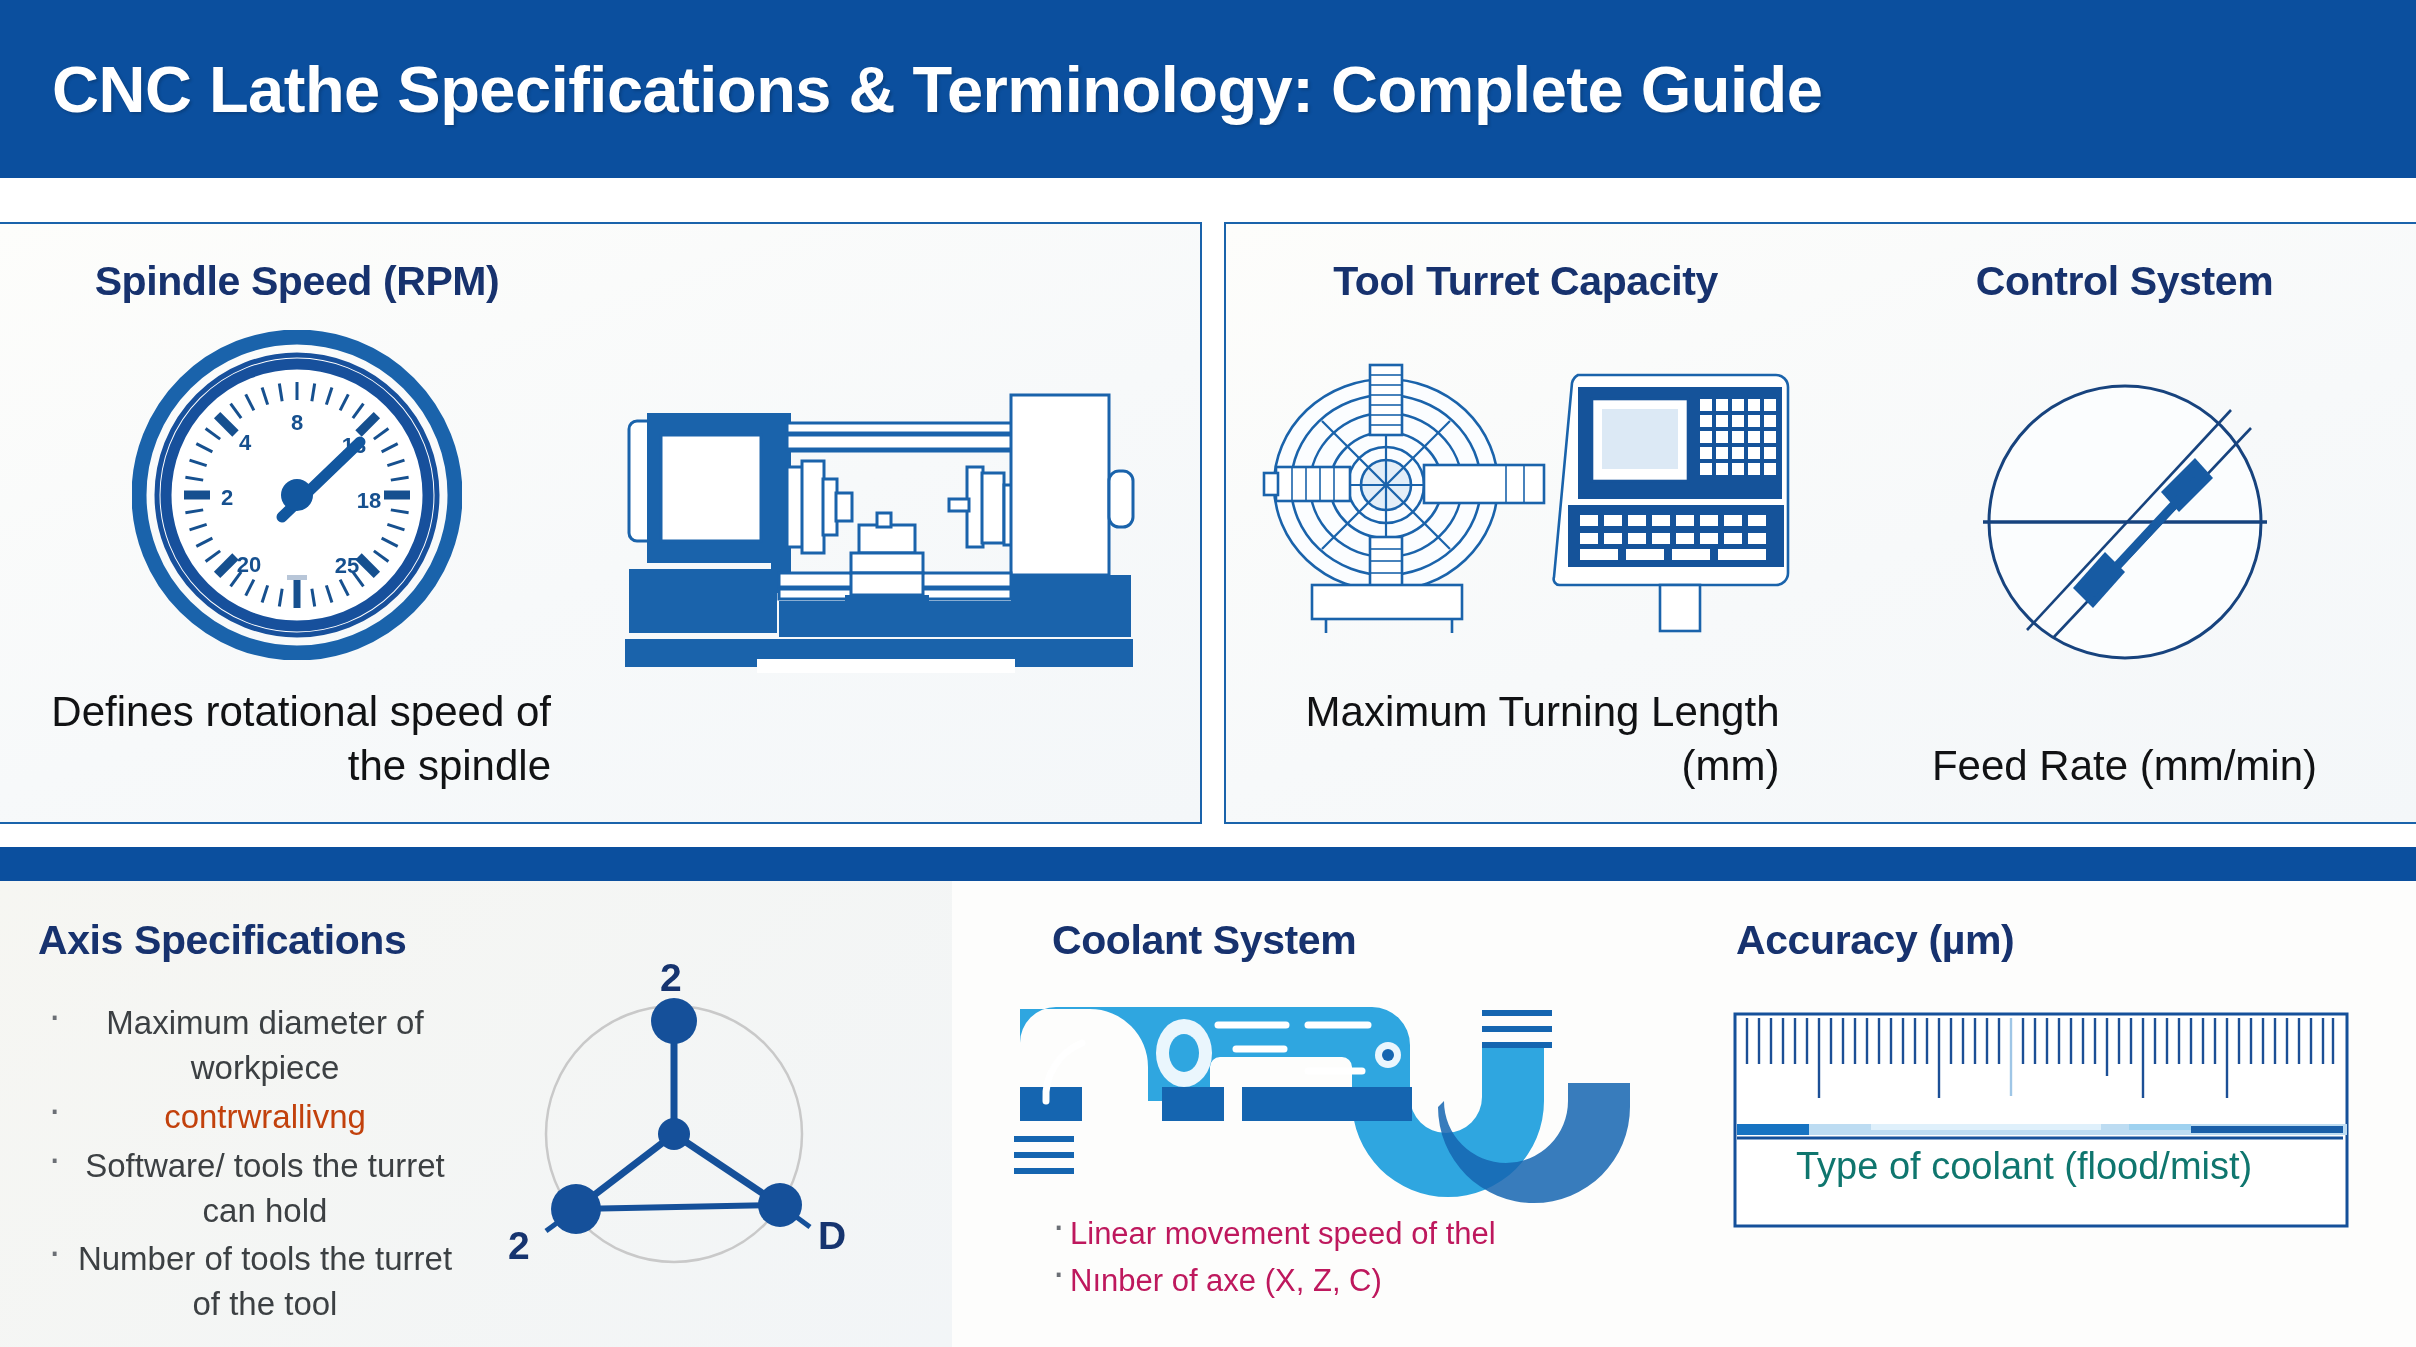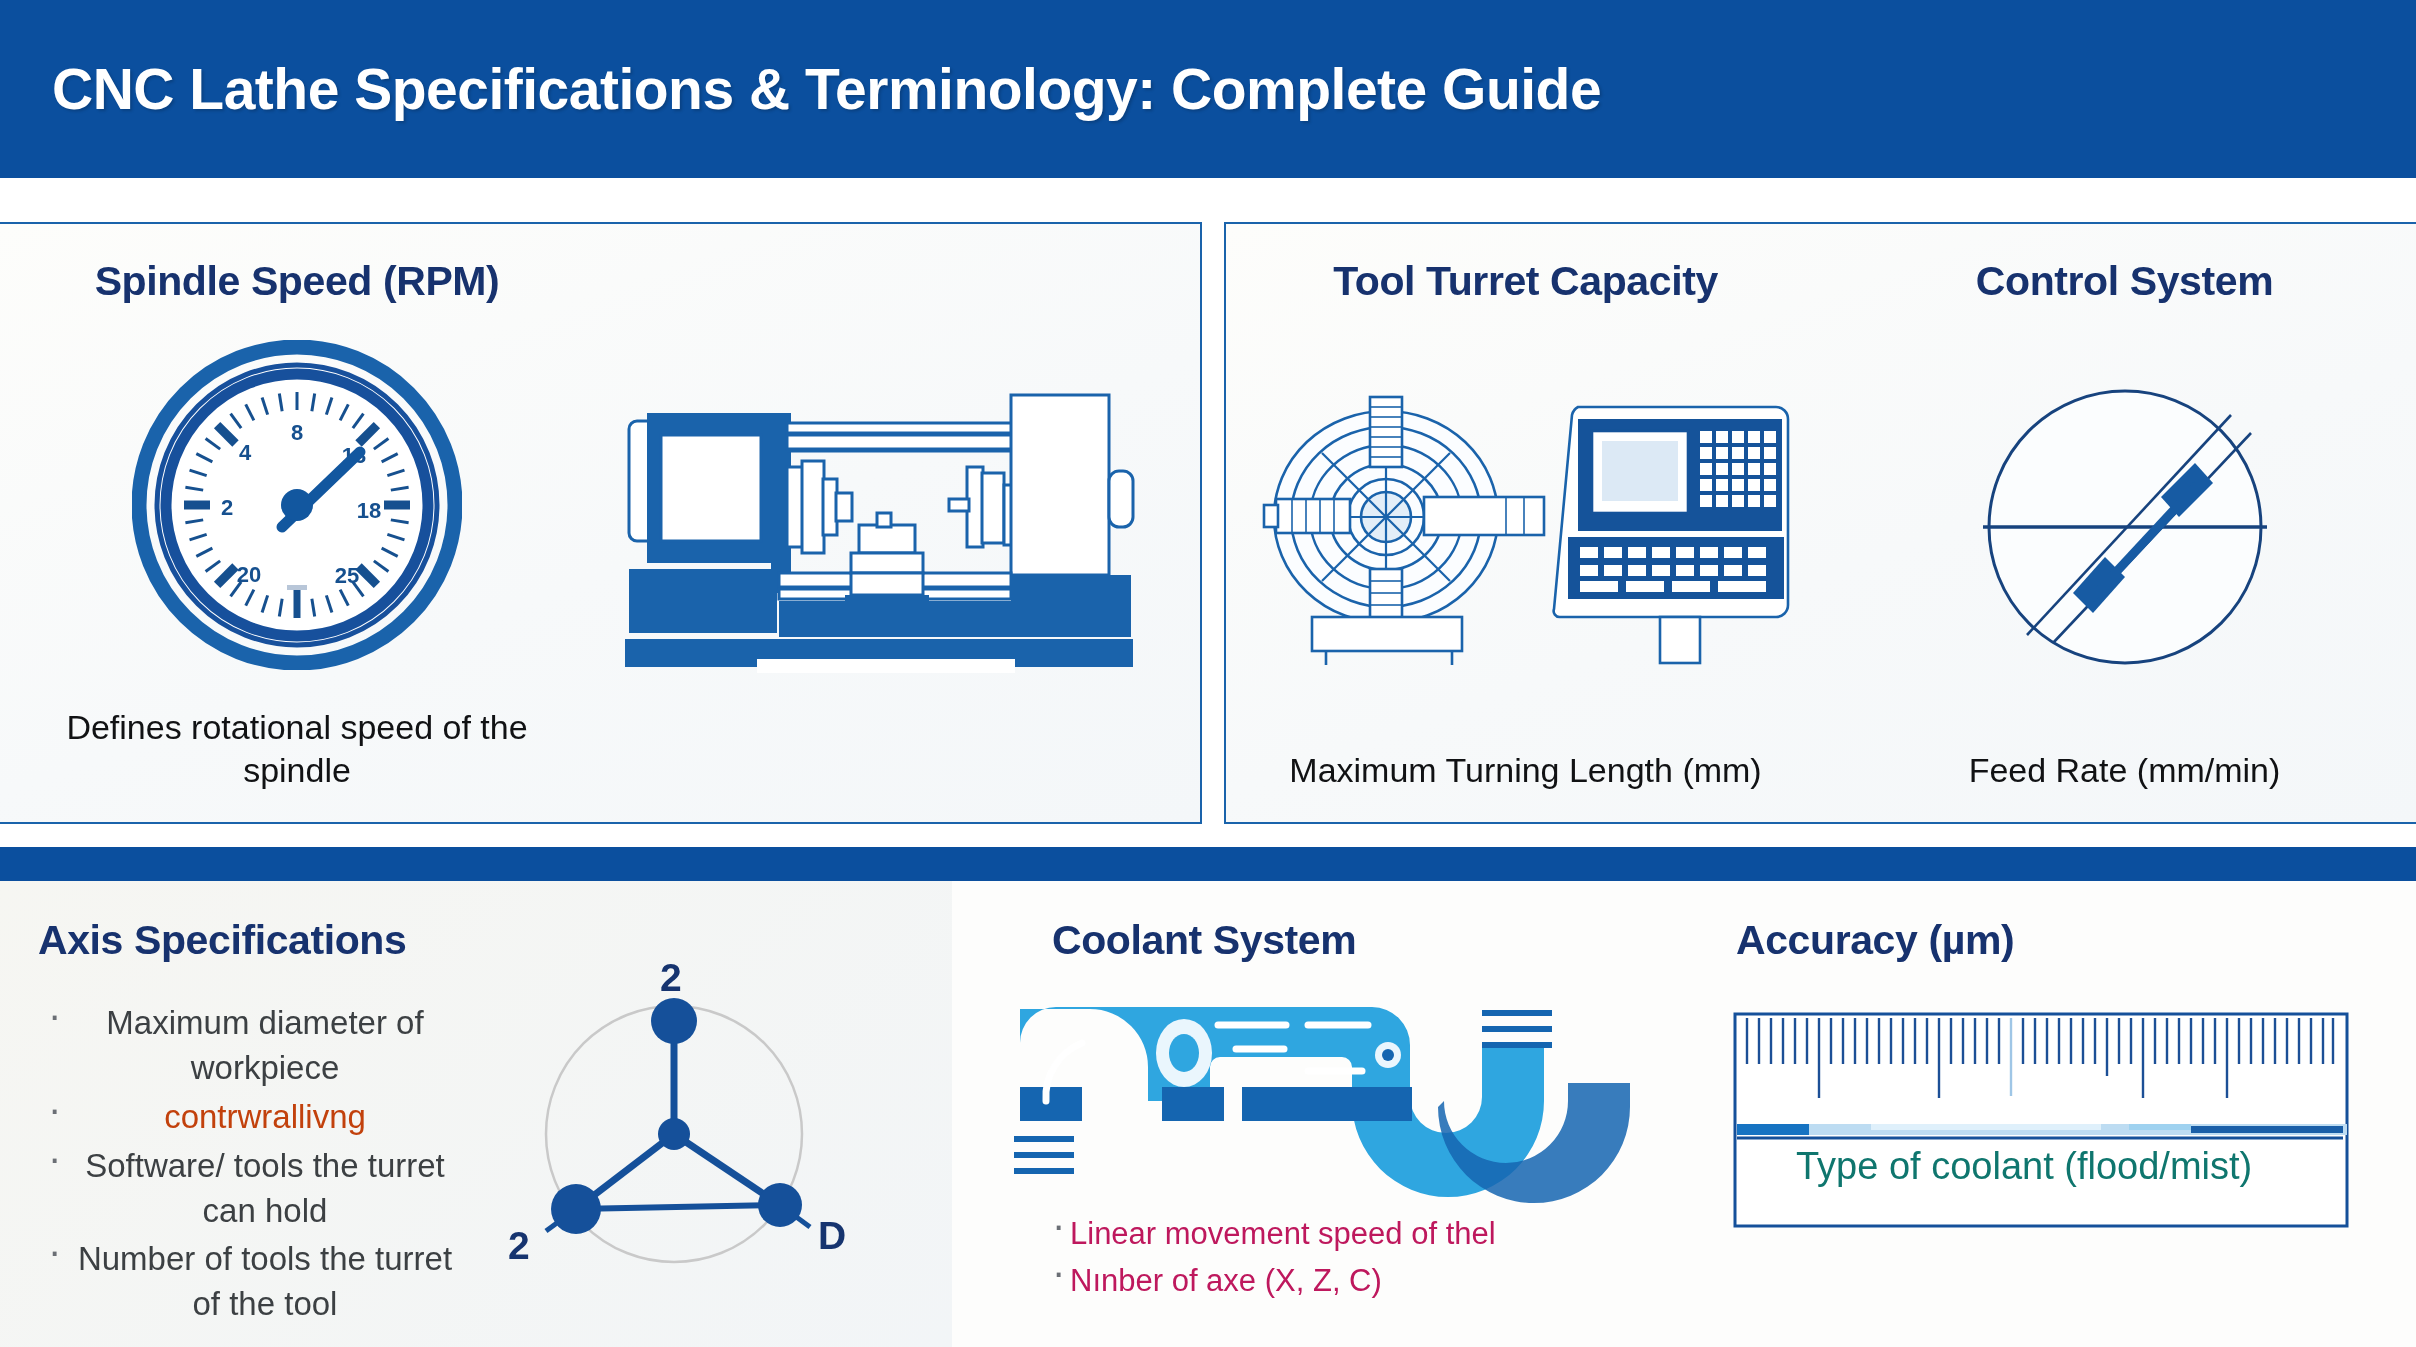--- a/index.html
+++ b/index.html
@@ -13,21 +13,21 @@
 
   
   #header-bar {
     position: absolute; left: 0; top: 0;
     width: 2416px; height: 178px;
     background: #0b4f9e;
     display: flex; align-items: center;
   }
   #header-title {
     color: #ffffff;
-    font-size: 57px;
+    font-size: 65px;
     font-weight: bold;
     letter-spacing: -0.5px;
     padding-left: 52px;
     text-shadow: 2px 2px 3px rgba(0,0,0,.18);
     white-space: nowrap;
   }
 
   
   #top-row {
     position: absolute; left: 0; top: 222px;
@@ -52,23 +52,23 @@
     letter-spacing: -0.4px;
     white-space: nowrap;
   }
   .panel-art {
     flex: 1;
     display: flex; align-items: center; justify-content: center;
     width: 100%;
   }
   .panel-caption {
     color: #111214;
-    font-size: 34px;
+    font-size: 42px;
     line-height: 1.27;
-    text-align: center;
+    text-align: right;
     padding: 0 26px 30px;
     max-width: 560px;
   }
 
   
   #mid-divider {
     position: absolute; left: 0; top: 847px;
     width: 2416px; height: 34px;
     background: #0b4f9e;
   }

